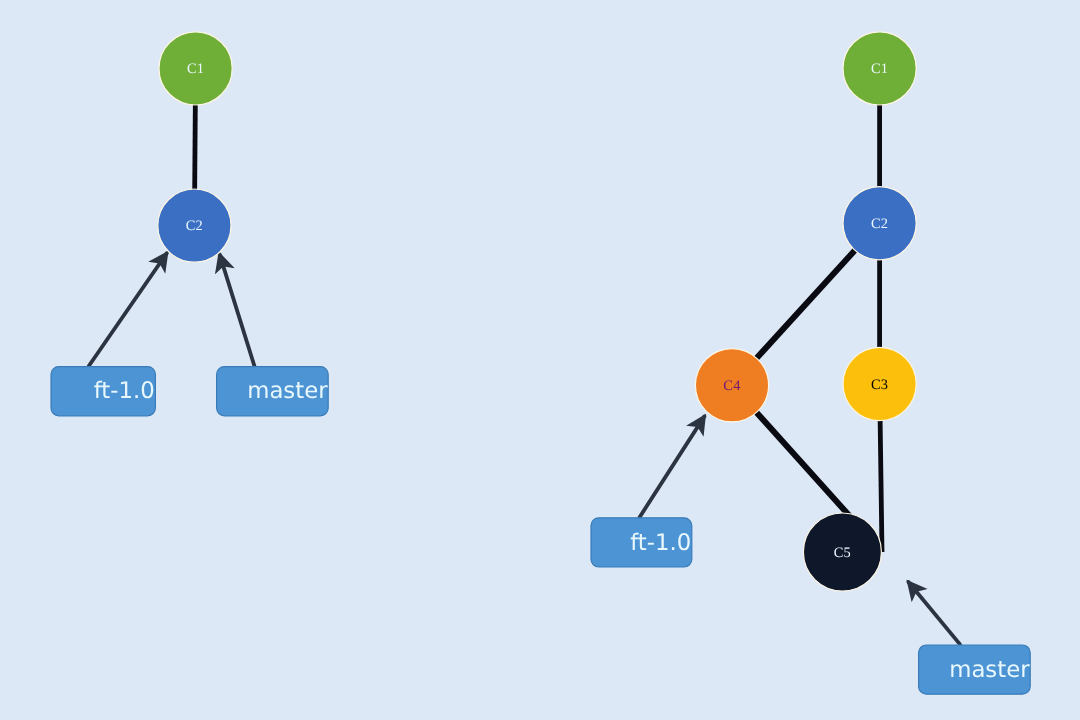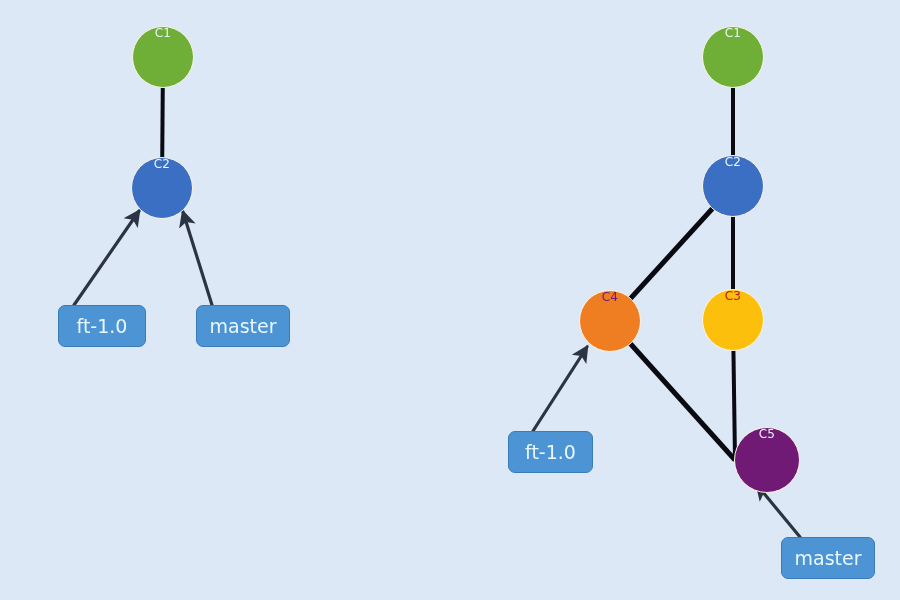--- a/index.html
+++ b/index.html
@@ -23,45 +23,46 @@
     position: absolute;
     left: 0;
     top: 0;
     width: 900px;
     height: 600px;
   }
   .commit-node {
     position: absolute;
     border-radius: 50%;
     display: flex;
+    align-items: center;
     justify-content: center;
     box-sizing: border-box;
     border: 1.5px solid #fdf6e3;
     color: #e9f7fc;
     font-size: 12px;
     letter-spacing: 0.2px;
     line-height: 1;
     z-index: 4;
     user-select: none;
+    font-family: Liberation Serif, serif;
   }
   .ref-box {
     position: absolute;
     box-sizing: border-box;
     background: #4d94d4;
     border: 1.5px solid #3a7cb8;
     border-radius: 7px;
     display: flex;
     align-items: center;
-    justify-content: center;
+    justify-content: flex-end;
     color: #e9f8fd;
     font-size: 19px;
     line-height: 1;
     z-index: 5;
     user-select: none;
-    margin-left: 16px;
   }
 </style>
 </head>
 <body style="background: rgb(221, 232, 247);">
 
 <div id="stage" style="background: rgb(221, 232, 247);">
 
   <svg id="wires" viewBox="0 0 900 600" xmlns="http://www.w3.org/2000/svg">
     <defs>
       <marker id="arrowhead" markerWidth="6" markerHeight="6" refX="4.6" refY="3" orient="auto" markerUnits="strokeWidth">
@@ -93,24 +94,24 @@
       </div>
       <div class="commit-node" style="left: 702px; top: 26px; width: 62px; height: 62px; background: rgb(111, 174, 55); color: rgb(233, 247, 252); border-color: rgb(253, 246, 227);">
         <span>C1</span>
       </div>
       <div class="commit-node" style="left: 702px; top: 155px; width: 62px; height: 62px; background: rgb(59, 111, 196); color: rgb(233, 247, 252); border-color: rgb(253, 246, 227);">
         <span>C2</span>
       </div>
       <div class="commit-node" style="left: 579px; top: 290px; width: 62px; height: 62px; background: rgb(239, 125, 34); color: #701a75; border-color: rgb(253, 246, 227);">
         <span>C4</span>
       </div>
-      <div class="commit-node" style="left: 702px; top: 289px; width: 62px; height: 62px; background: rgb(252, 192, 12); color: #b91c1c; border-color: rgb(253, 246, 227);">
+      <div class="commit-node" style="left: 702px; top: 289px; width: 62px; height: 62px; background: rgb(252, 192, 12); color: #000000; border-color: rgb(253, 246, 227);">
         <span>C3</span>
       </div>
-      <div class="commit-node" style="left: 734px; top: 427px; width: 66px; height: 66px; background: #701a75; color: rgb(233, 247, 252); border-color: rgb(253, 246, 227);">
+      <div class="commit-node" style="left: 669px; top: 427px; width: 66px; height: 66px; background: #0f172a; color: rgb(233, 247, 252); border-color: rgb(253, 246, 227);">
         <span>C5</span>
       </div>
     </div>
   <div id="refs-layer">
       <div class="ref-box" style="left: 42px; top: 305px; width: 88px; height: 42px; background: rgb(77, 148, 212); border-color: rgb(58, 124, 184); color: rgb(233, 248, 253);">
         <span>ft-1.0</span>
       </div>
       <div class="ref-box" style="left: 180px; top: 305px; width: 94px; height: 42px; background: rgb(77, 148, 212); border-color: rgb(58, 124, 184); color: rgb(233, 248, 253);">
         <span>master</span>
       </div>

